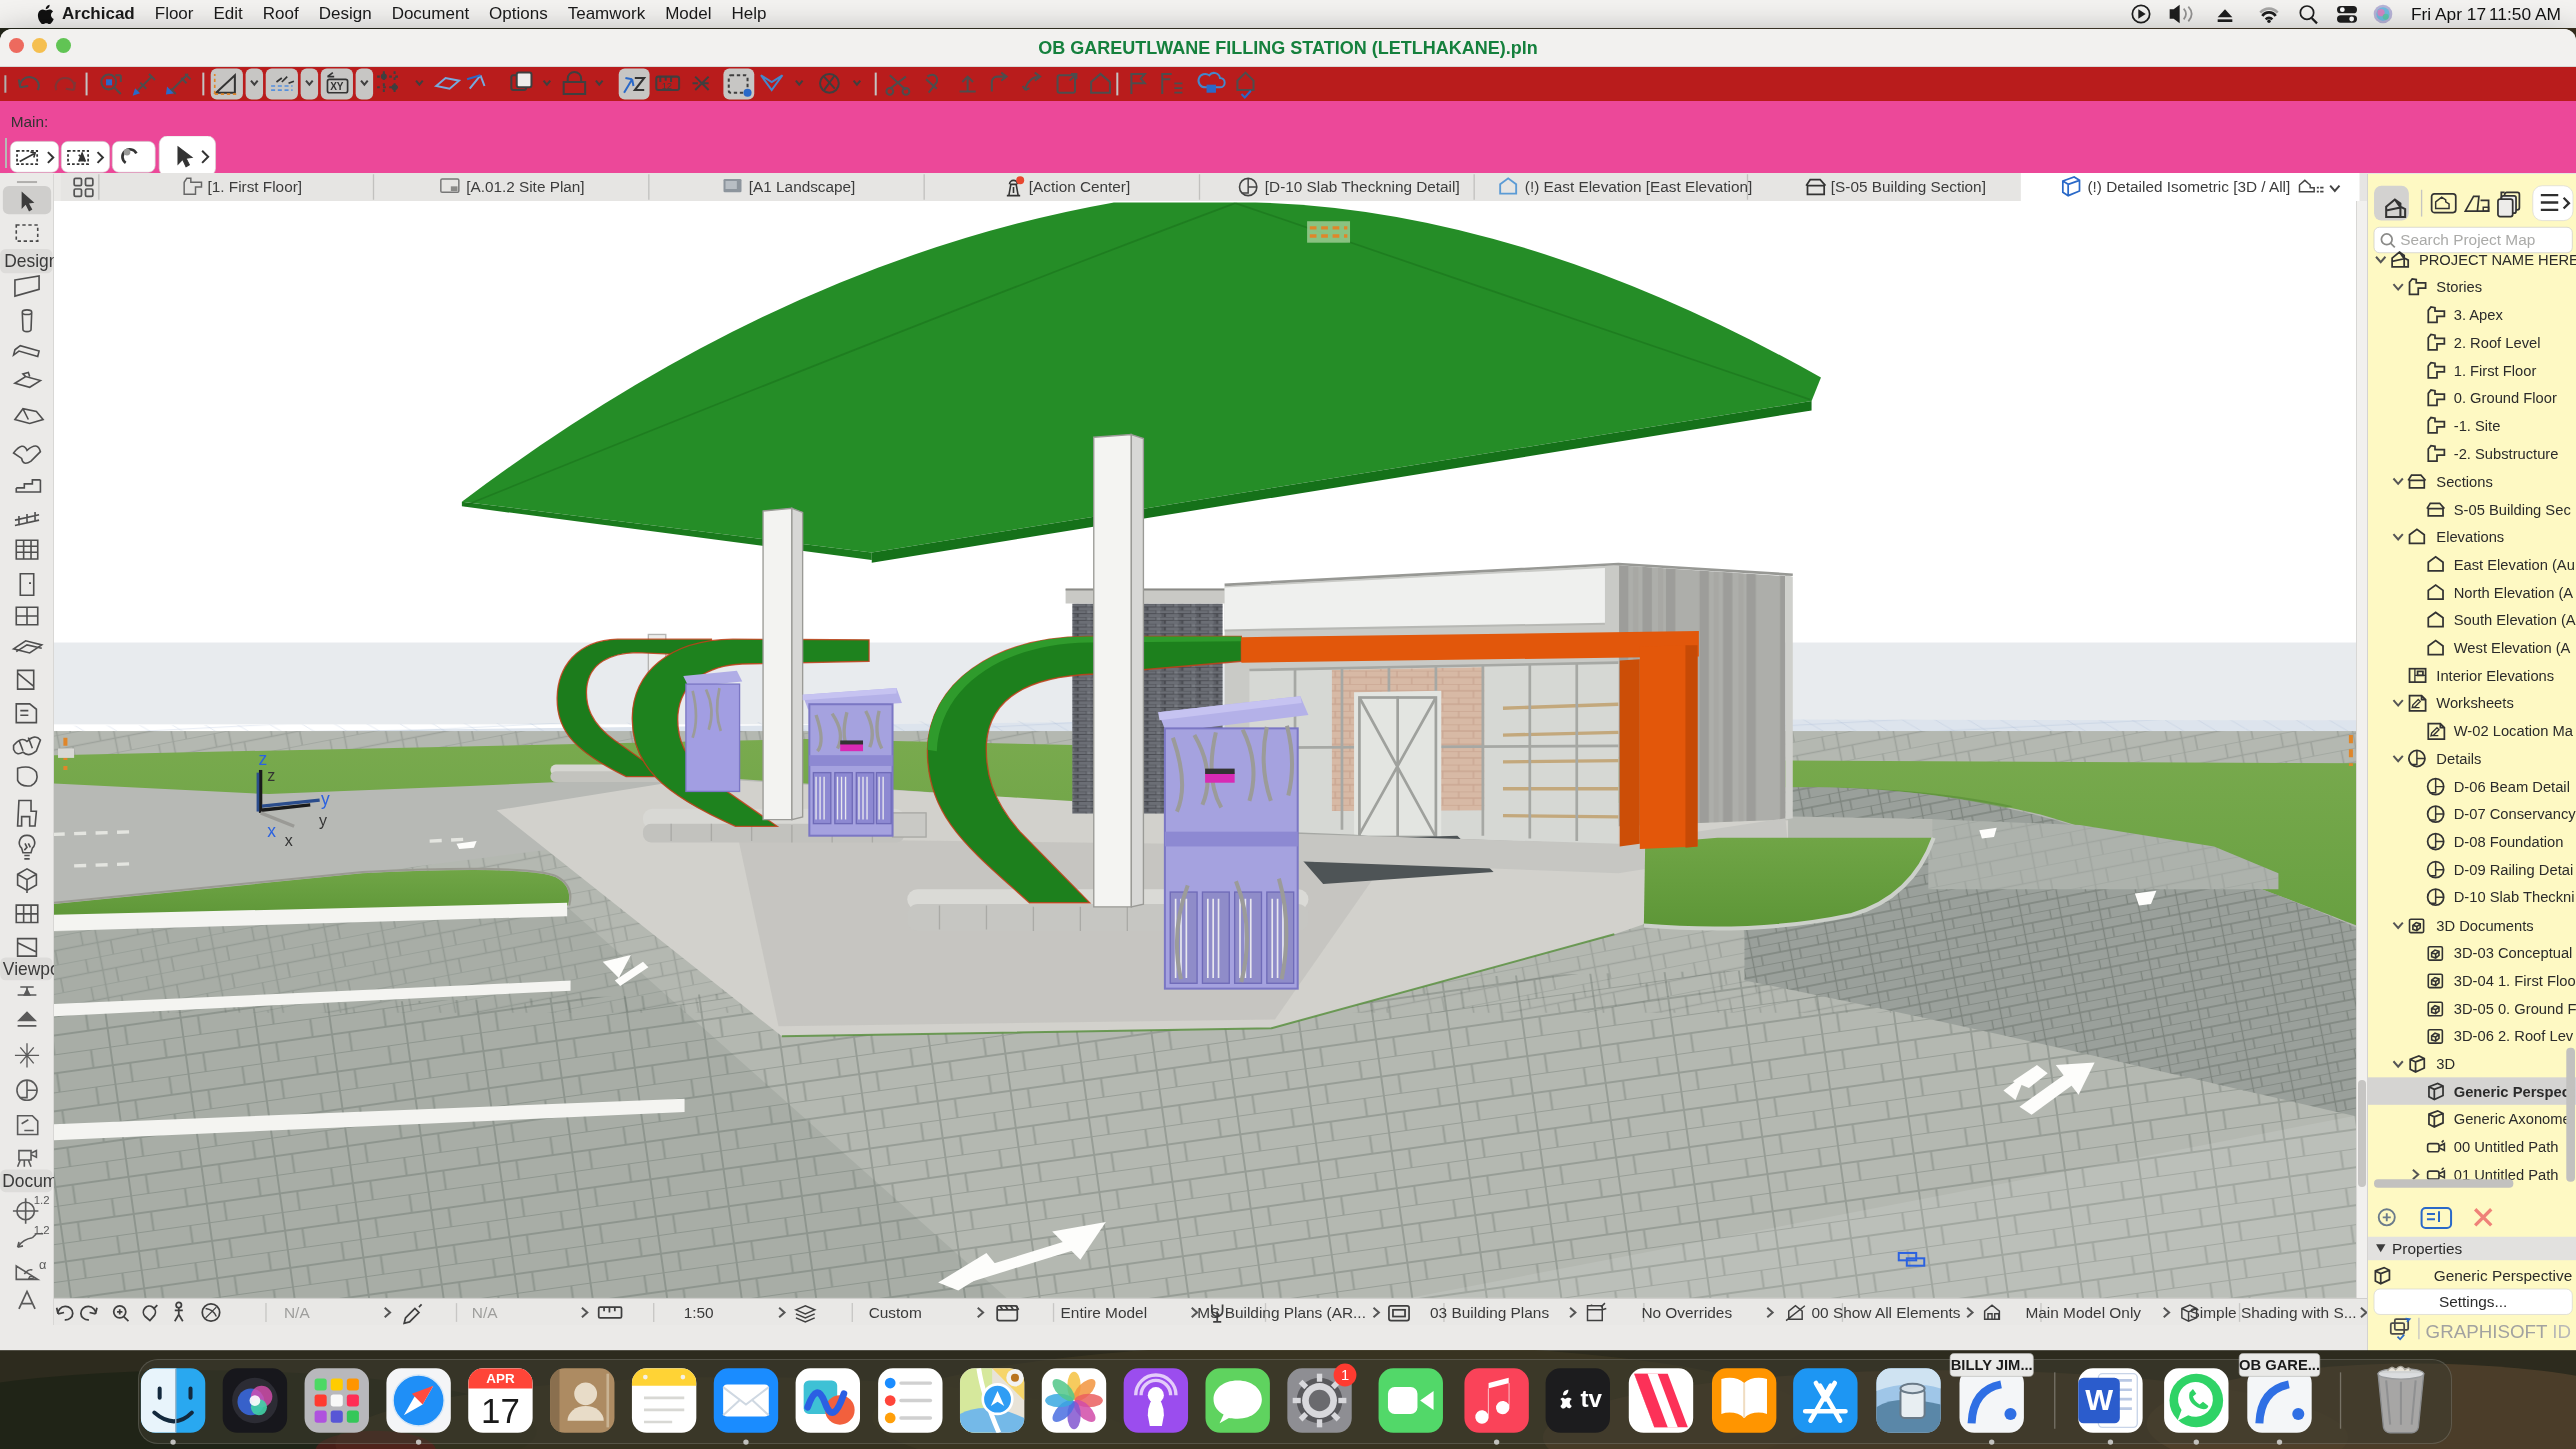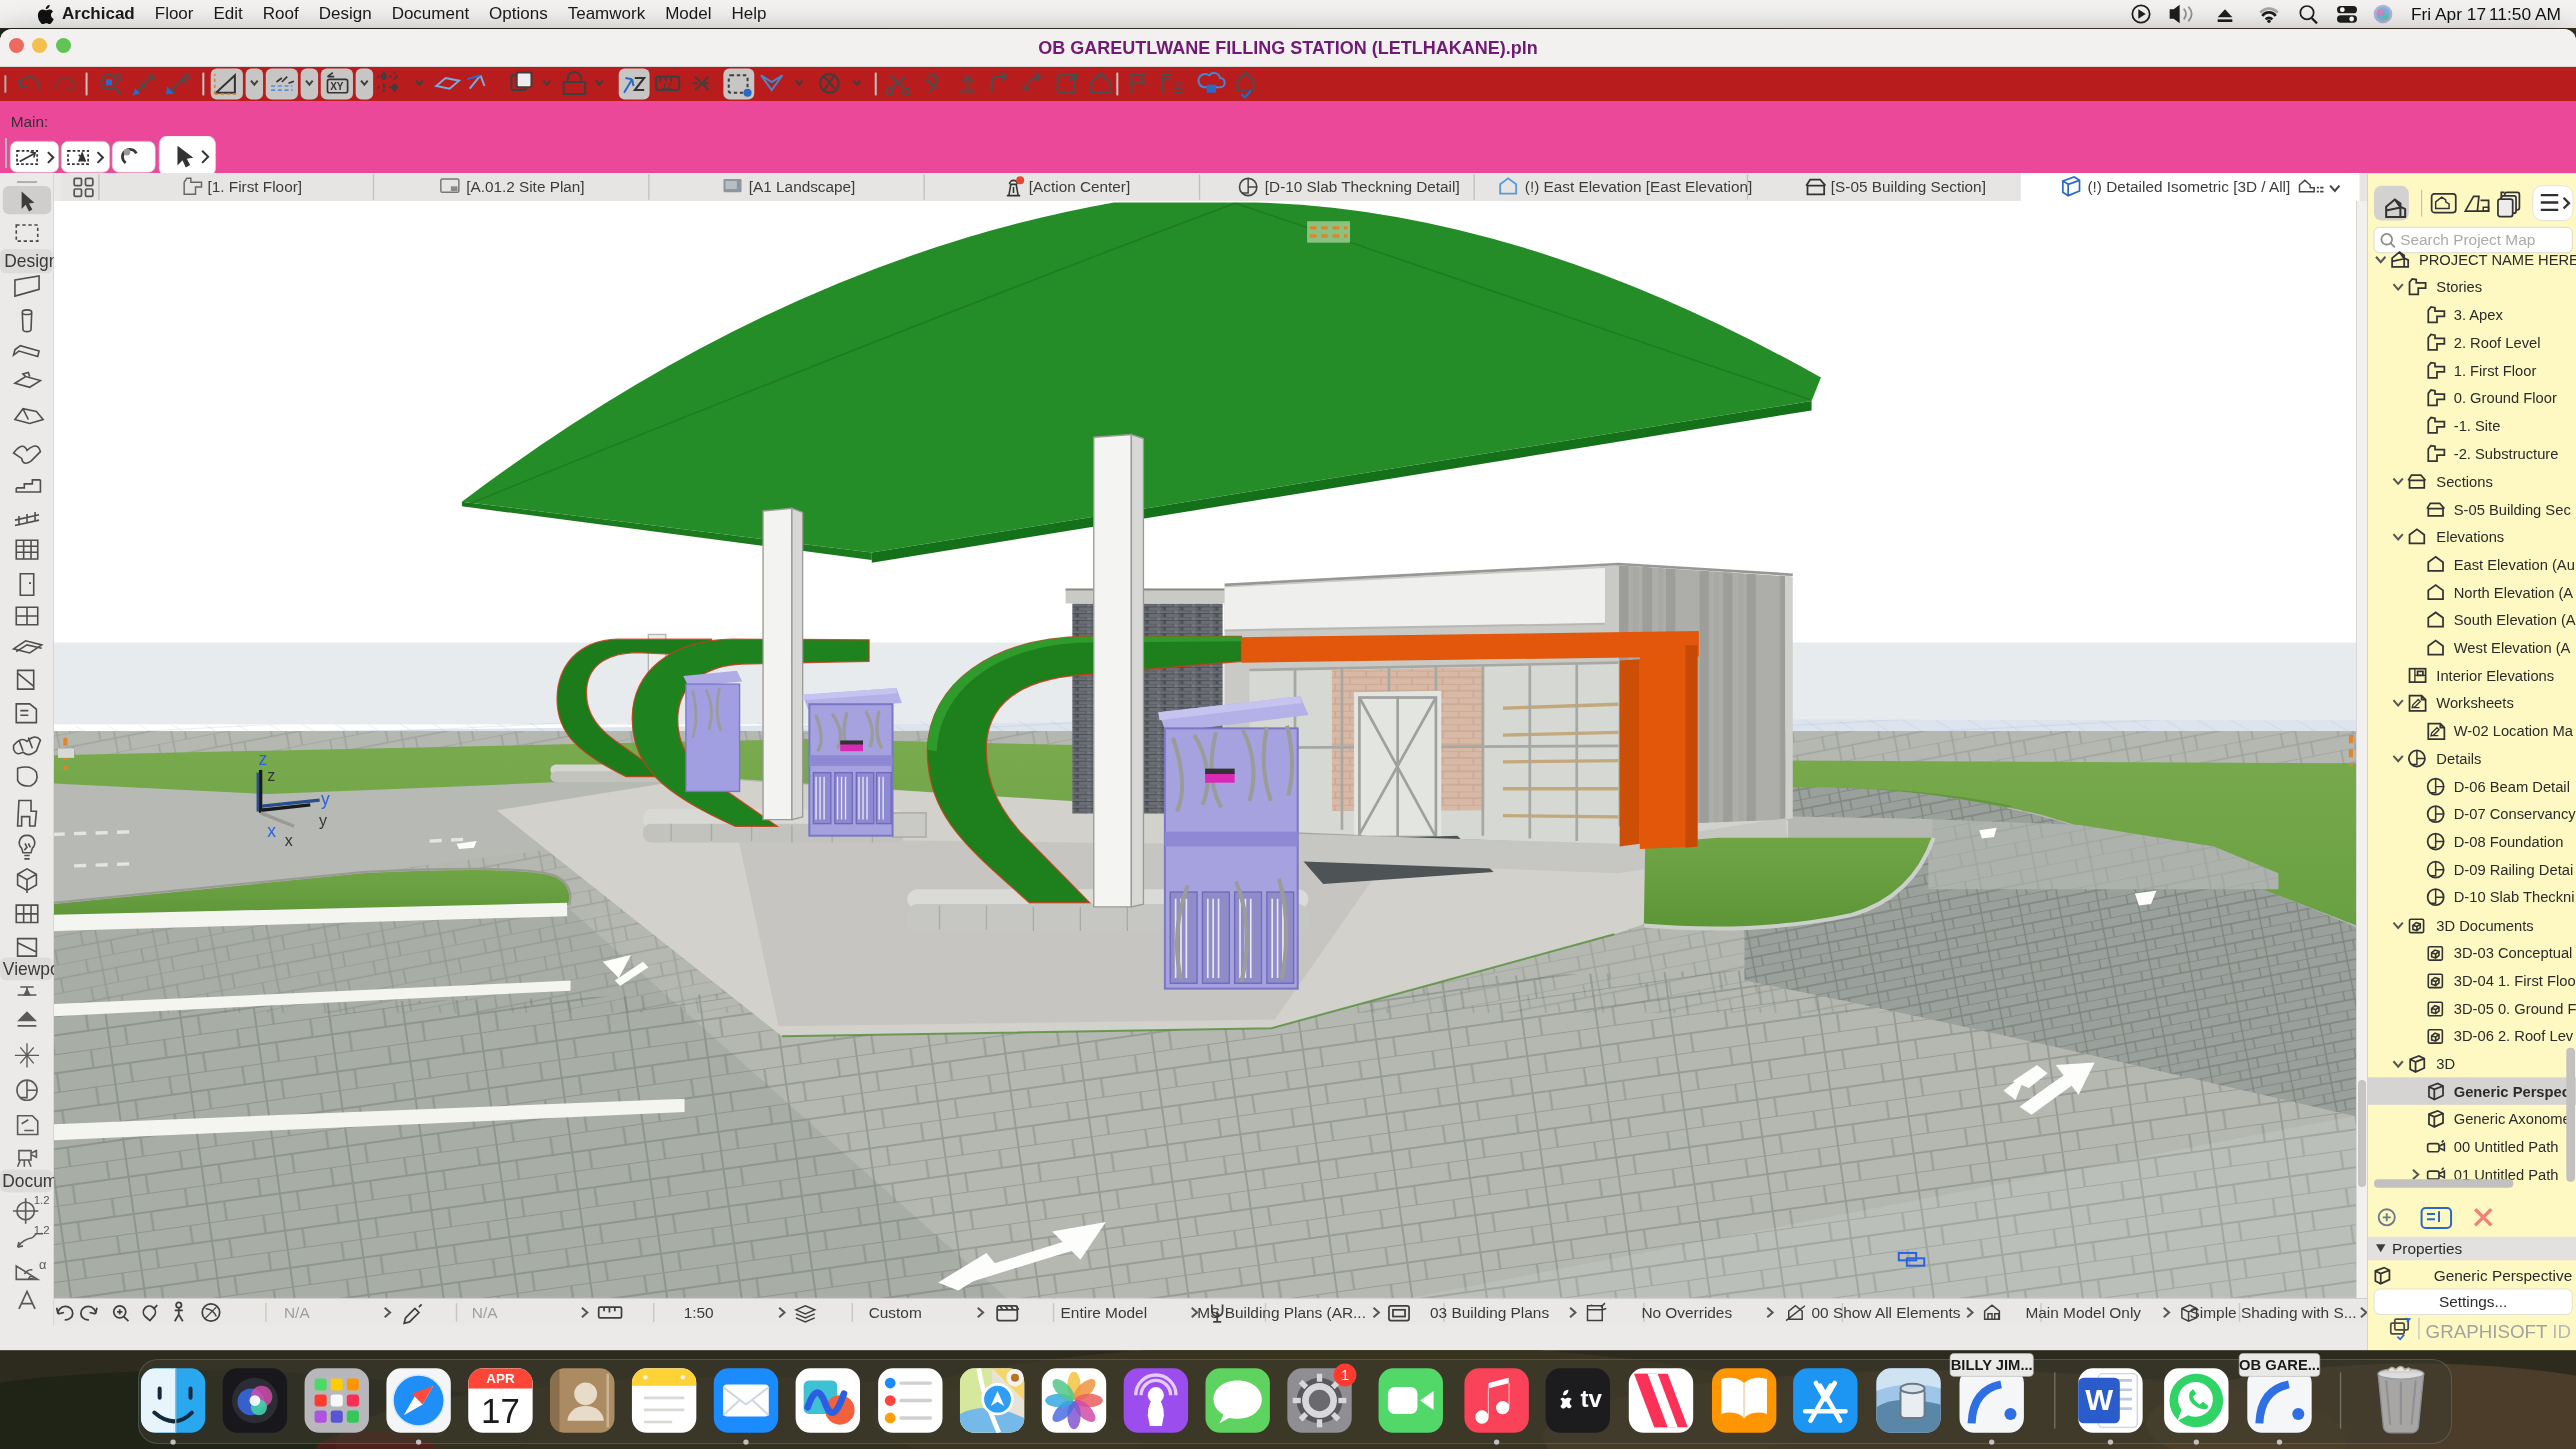--- a/index.html
+++ b/index.html
@@ -10,21 +10,21 @@
   
   #menubar { position:absolute; top:0; left:0; width:2576px; height:28px; background:#f4f3f1;
              display:flex; align-items:center; font-size:17px; color:#1a1a1a; }
   #menubar .mi { margin:0 10px; }
   
   #win { position:absolute; top:29px; left:0; width:2576px; height:1322px;
          border-radius:12px 12px 0 0; background:#ebeae8; box-shadow:0 13.4px 40px rgba(0,0,0,.5); }
   #titlebar { position:absolute; top:0; left:0; width:100%; height:38px; background:#f2f1ef;
               border-radius:12px 12px 0 0; border-bottom:0.7px solid #d8d7d5; }
   .tl { position:absolute; top:8.7px; width:15.4px; height:15.4px; border-radius:50%; }
-  #title { position:absolute; top:9.4px; width:100%; text-align:center; font-size:18px; font-weight:700; color:#701a75; }
+  #title { position:absolute; top:9.4px; width:100%; text-align:center; font-size:18px; font-weight:700; color:#15803d; }
   
   #toolbar1 { position:absolute; top:38px; left:0; width:100%; height:34px; background:#b91c1c; }
   #mainrow { position:absolute; top:72px; left:0; width:100%; height:101px; background:#ec4899; border-bottom:0.7px solid #d4d3d1;}
   
   #tabbar { position:absolute; top:144px; left:0; width:100%; height:28px; background:#e6e5e3; display:flex; }
   
   #palette { position:absolute; top:145px; left:0; width:54px; height:1151px; background:#ebeae8; border-right:0.7px solid #d8d7d5; }
   #sidebar { position:absolute; top:145px; left:2367px; width:243px; height:1177px; background:#fef9c3; border-left:0.7px solid #d4d3d1; }
   #quickbar { position:absolute; top:1269px; left:54px; width:2313px; height:27px; background:#e9e8e6; border-top:0.7px solid #cfcecc; }
   #statusbar { position:absolute; top:1296px; left:0; width:2367px; height:25.5px; background:#eceae8; font-size:16px; color:#2b2b2b; }

